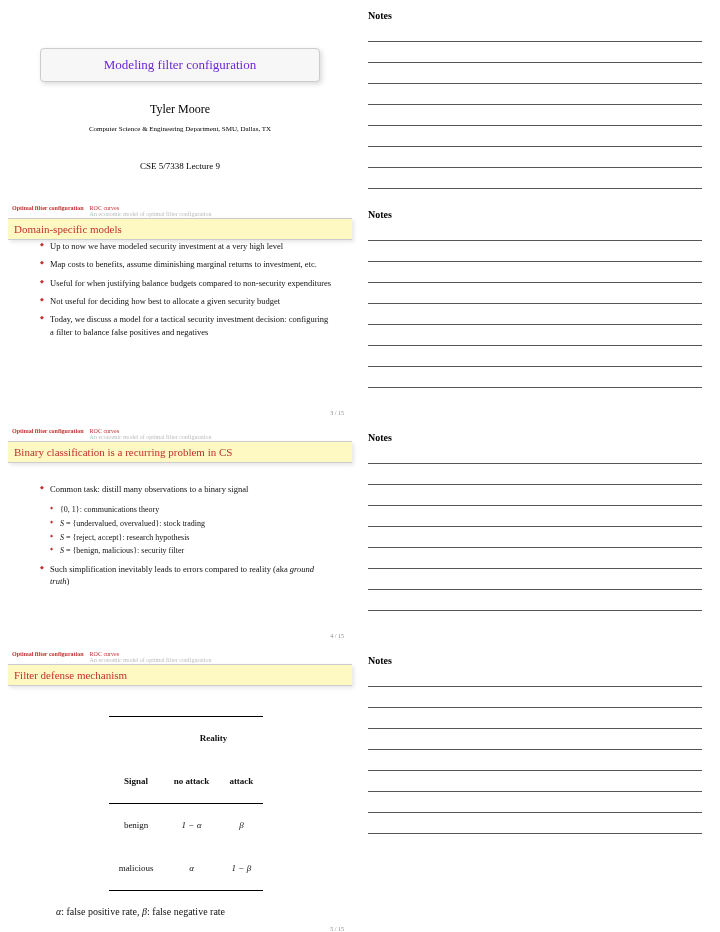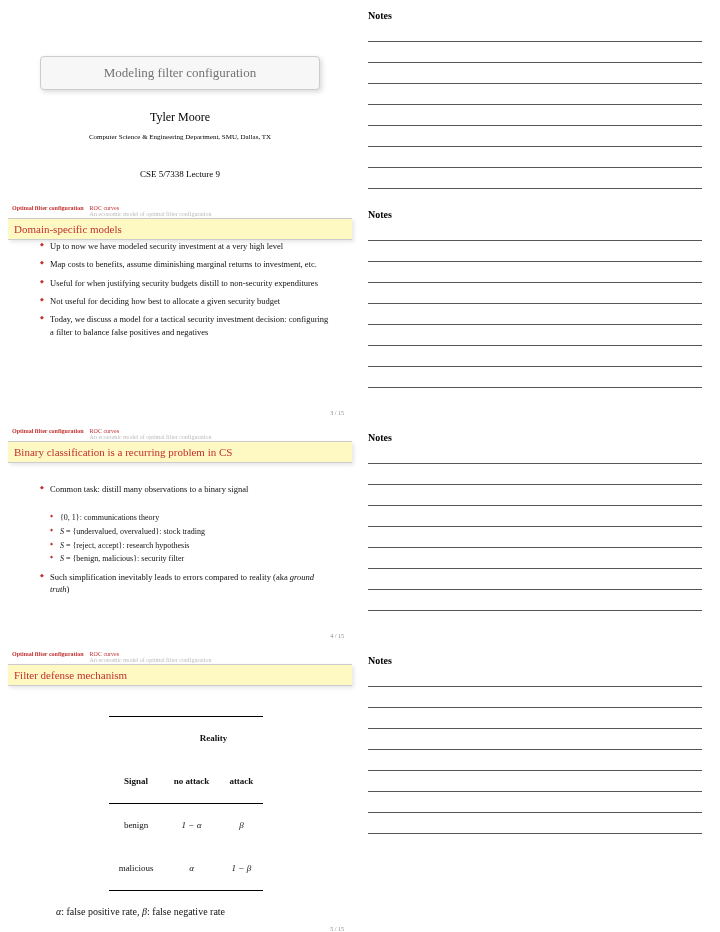--- a/index.html
+++ b/index.html
@@ -31,28 +31,28 @@
     border: none;
     border-bottom: 1px solid #555;
     margin: 20px 0 0 0;
   }
   
   .title-slide {
     padding-top: 40px;
     text-align: center;
   }
   .title-box {
-    margin: 12px auto;
+    margin: 4px auto;
     width: 280px;
     padding: 8px 6px;
     background: #f7f7f7;
     border: 1px solid #ccc;
     border-radius: 4px;
     box-shadow: 2px 2px 5px rgba(0,0,0,0.15);
-    color: #737373;
+    color: #6d28d9;
     font-size: 13px;
   }
   .author { margin-top: 20px; font-size: 12px; }
   .affil { margin-top: 8px; font-size: 7px; }
   .course { margin-top: 28px; font-size: 9px; }
 
   
   .slide {
     position: relative;
     min-height: 215px;
@@ -82,21 +82,21 @@
     padding: 0 20px 0 32px;
     line-height: 1.45;
     color: #111;
   }
   ul.b1 { list-style:none; padding:0;}
   ul.b1 > li { position:relative; padding-left:10px; margin-bottom:6px;}
   ul.b1 > li::before {
     content:"◆"; position:absolute; left:0; top:1px;
     color:#c23030; font-size:5px;
   }
-  ul.b2 { list-style:none; padding:0; margin-top:17px;}
+  ul.b2 { list-style:none; padding:0; margin-top:9px;}
   ul.b2 > li { position:relative; padding-left:10px; margin-bottom:2px; font-size:8px;}
   ul.b2 > li::before {
     content:"◆"; position:absolute; left:0; top:1px;
     color:#c23030; font-size:4px;
   }
   .pgnum {
     position:absolute; bottom:2px; right:8px;
     font-size:6px; color:#888;
   }
   
@@ -150,21 +150,21 @@
         <div>
           <div class="sub">ROC curves</div>
           <div class="right">An economic model of optimal filter configuration</div>
         </div>
       </div>
       <div class="slide-header">Domain-specific models</div>
       <div class="body">
         <ul class="b1">
           <li>Up to now we have modeled security investment at a very high level</li>
           <li>Map costs to benefits, assume diminishing marginal returns to investment, etc.</li>
-          <li>Useful for when justifying security budgets distill to non-security expenditures</li>
+          <li>Useful for when justifying balance budgets compared to non-security expenditures</li>
           <li>Not useful for deciding how best to allocate a given security budget</li>
           <li>Today, we discuss a model for a tactical security investment decision: configuring a filter to balance false positives and negatives</li>
         </ul>
       </div>
       <div class="pgnum">3 / 15</div>
     </div>
   </div>
   <div class="notes-col">
     <div class="notes-label">Notes</div>
     <hr class="rule">

